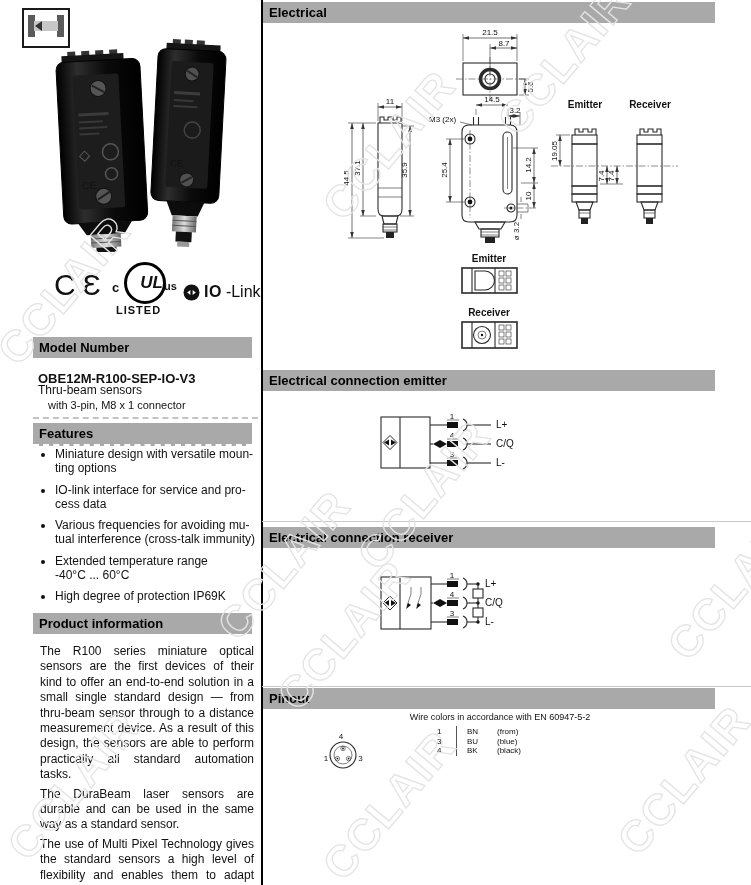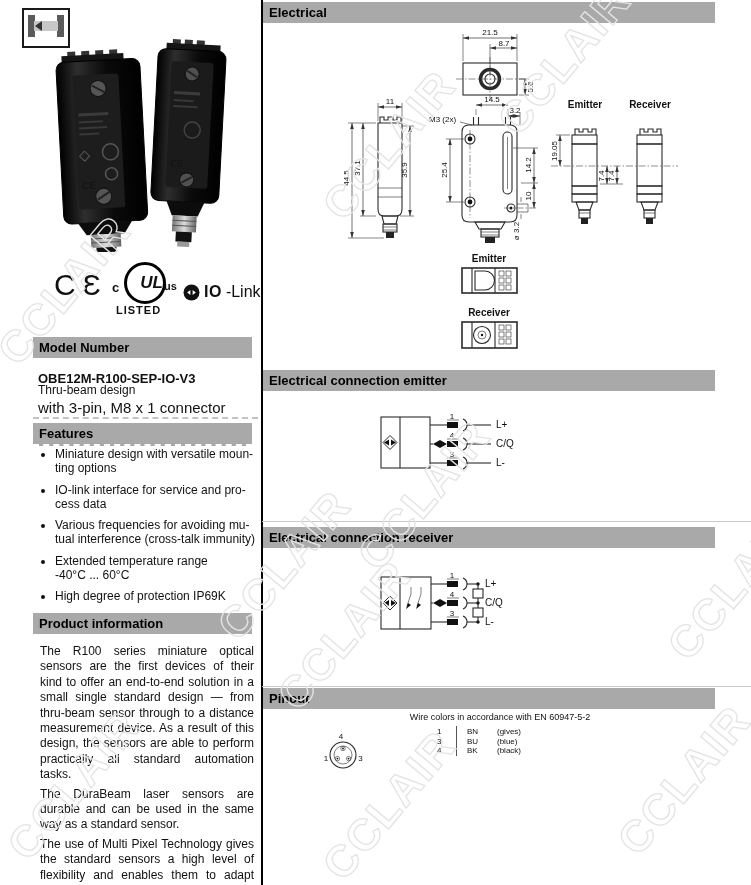--- a/index.html
+++ b/index.html
@@ -11,21 +11,21 @@
   .bar{position:absolute;background:#a9a9a9;height:21px;line-height:21px;font-weight:bold;
        font-size:13px;padding-left:6px;box-sizing:border-box;color:#000}
   .lbar{left:33px;width:219px}
   .rbar{left:263px;width:452px}
   .vdiv{position:absolute;left:261px;top:0;width:2px;height:885px;background:#000}
   .hsep{position:absolute;left:262px;width:489px;height:1px;background:#c9c9c9}
   .dashline{position:absolute;left:33px;width:225px;border-top:2px dashed #c3c3c3}
   .bar.dashed{border-bottom:2px dashed #fff;height:23px}
   .model-num{position:absolute;left:38px;font-size:13px;font-weight:bold}
   .model-type{position:absolute;left:38px;font-size:12px}
-  .model-conn{position:absolute;left:38px;font-size:15px}
+  .model-conn{position:absolute;left:48px;font-size:11px}
   ul.features{position:absolute;left:40px;top:447px;width:212px;margin:0;padding-left:15px}
   ul.features li{font-size:12px;line-height:14px;margin-bottom:7.5px;white-space:pre-line}
   .pinfo{position:absolute;left:36px;top:640px;width:222px}
   .pinfo p{margin:4px;font-size:12px;line-height:15.4px;text-align:justify}
   .symbox{position:absolute;left:22px;top:8px;width:44px;height:36px;border:2.5px solid #1a1a1a;background:#fff}
   .symbar{position:absolute;top:5px;width:7px;height:22px;background:#5a5a5a}
   .symbeam{position:absolute;left:10px;top:11px;width:24px;height:10px;background:#c7c7c7}
   .symarr{position:absolute;left:11px;top:11px;width:0;height:0;border-top:5px solid transparent;
           border-bottom:5px solid transparent;border-right:7px solid #333}
   .ce{position:absolute;left:54px;top:268px;font-size:30px;letter-spacing:7px;font-family:Liberation Sans, sans-serif}
@@ -157,21 +157,21 @@
     <circle cx="8.5" cy="8.5" r="8" fill="#111"></circle>
     <path d="M4.2,8.5 L7.4,5.9 L7.4,11.1 Z" fill="#fff"></path>
     <path d="M12.8,8.5 L9.6,5.9 L9.6,11.1 Z" fill="#fff"></path>
   </svg>
   <span class="b">IO</span>
     <span class="r">-Link</span>
 </div>
 
 <div class="bar lbar" style="top:337px">Model Number</div>
 <div class="model-num" style="top:371px">OBE12M-R100-SEP-IO-V3</div>
-<div class="model-type" style="top:383px">Thru-beam design</div>
+<div class="model-type" style="top:383px">Thru-beam sensors</div>
 <div class="model-conn" style="top:399px">with 3-pin, M8 x 1 connector</div>
 
 <div class="dashline" style="top:417px"></div>
 <div class="bar lbar dashed" style="top:423px">Features</div>
 <ul class="features">
   <li>Miniature design with versatile moun-
 ting options</li>
   <li>IO-link interface for service and pro-
 cess data</li>
   <li>Various frequencies for avoiding mu-
@@ -451,21 +451,21 @@
     <text class="dt" x="14" y="31" text-anchor="middle">1</text>
     <text class="dt" x="48.5" y="31" text-anchor="middle">3</text>
   </g>
 </svg>
 <div class="pin-note">Wire colors in accordance with EN 60947-5-2</div>
 <div class="wvline"></div>
 <div class="wtable">
   <div class="row">
     <span class="c1">1</span>
     <span class="c2">BN</span>
-    <span class="c3">(gives)</span>
+    <span class="c3">(from)</span>
   </div>
   <div class="row">
     <span class="c1">3</span>
     <span class="c2">BU</span>
     <span class="c3">(blue)</span>
   </div>
   <div class="row">
     <span class="c1">4</span>
     <span class="c2">BK</span>
     <span class="c3">(black)</span>

